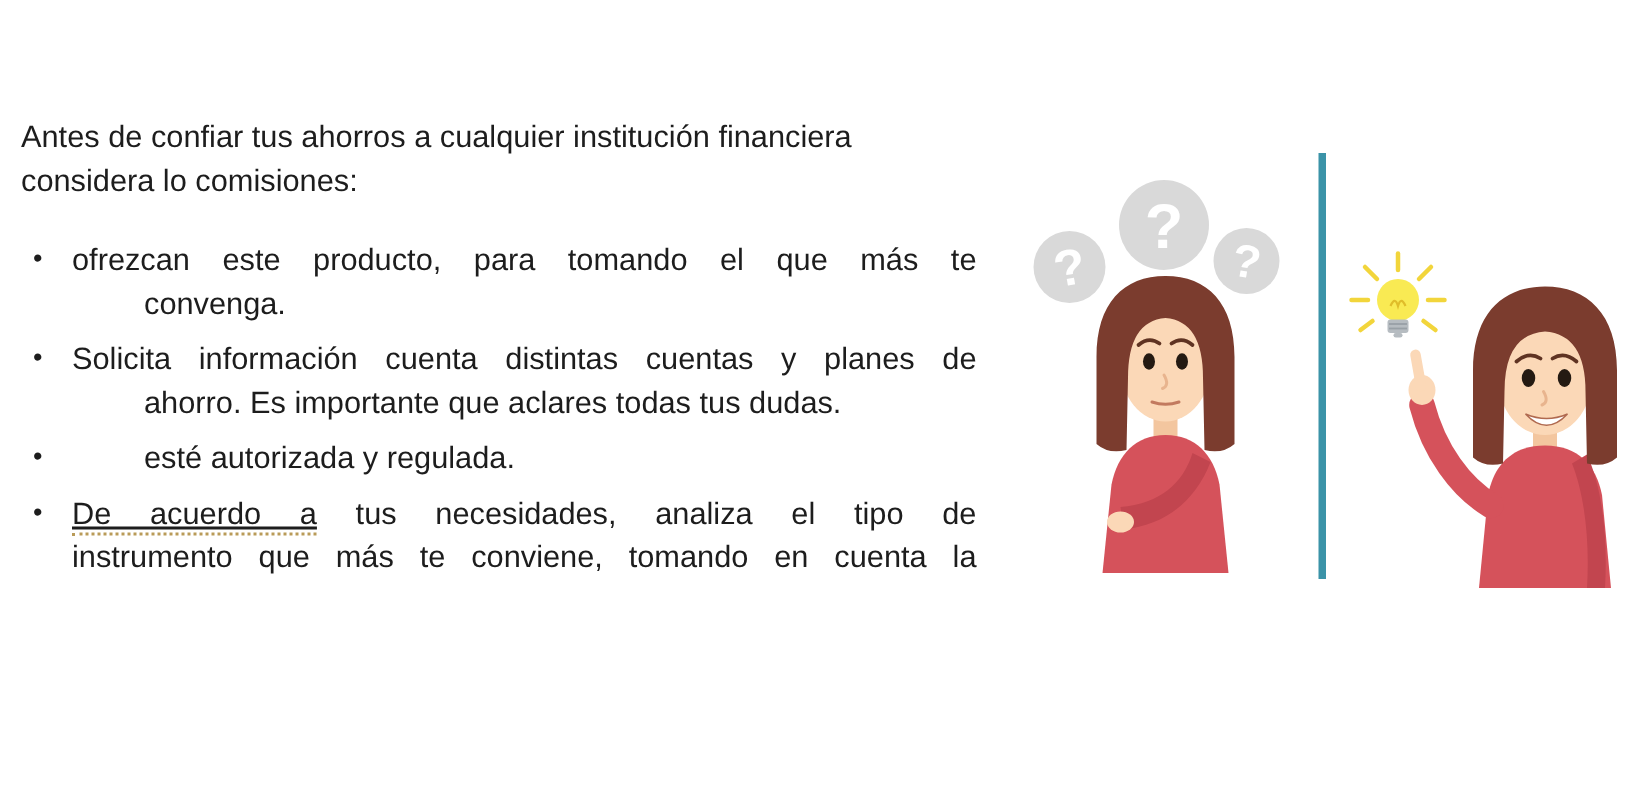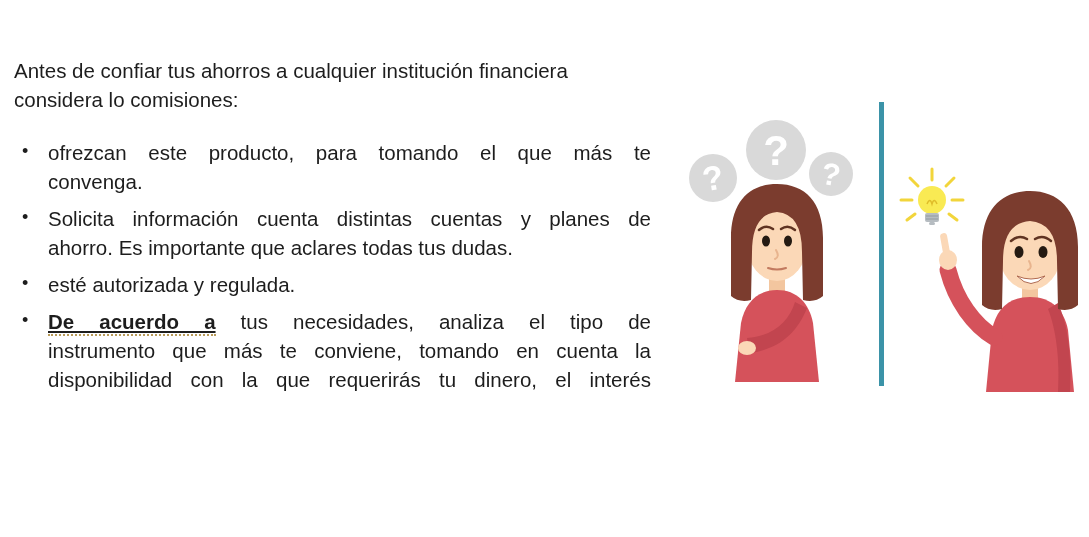--- a/index.html
+++ b/index.html
@@ -1,28 +1,28 @@
 <!DOCTYPE html>
 <html><head>
 <meta charset="utf-8">
 <style>
   html,body{margin:0;padding:0;background:#ffffff;}
   .slide{
     position:relative;width:1089px;height:537px;background:#ffffff;overflow:hidden;
     font-family:"Liberation Sans",sans-serif;color:#1d1d1d;
   }
-  .text-col{position:absolute;left:14px;top:56px;width:637px;}
+  .text-col{position:absolute;left:14px;top:77px;width:637px;}
   .intro{font-size:20.5px;line-height:29px;margin:0 0 24px 0;}
   .iline{display:block;}
   .bullets{margin:0;padding:0;}
   .bullet{position:relative;padding-left:34px;margin:0 0 8px 0;font-size:20.5px;line-height:29px;}
   .dot{position:absolute;left:8px;top:-1px;font-size:18px;}
   .jline{text-align:justify;text-align-last:justify;text-justify:inter-word;}
-  .jline.last{text-align:justify;text-align-last:left;}
-  .underlined{text-decoration:underline;border-bottom:2px dotted #b99b59;padding-bottom:1px;font-weight:bold;}
+  .jline.last{text-align:justify;text-align-last:left;margin-left:48px;}
+  .underlined{text-decoration:underline;border-bottom:2px dotted #b99b59;padding-bottom:1px;}
   .divider{position:absolute;left:879px;top:102px;width:5px;height:284px;}
   .illus{position:absolute;}
   .illus svg{display:block;}
   #confused-woman{left:685px;top:110px;}
   #idea-woman{left:890px;top:105px;}
   .qm-text{font-family:"Liberation Sans",sans-serif;font-weight:bold;fill:#ffffff;}
 </style>
 </head>
 <body>
 
@@ -50,21 +50,20 @@
 
       <div class="bullet">
         <span class="dot">•</span>
         <div class="jline last">esté autorizada y regulada.</div>
       </div>
 
       <div class="bullet">
         <span class="dot">•</span>
         <div class="jline"><span class="underlined">De acuerdo a</span><span> tus necesidades, analiza el tipo de</span></div>
         <div class="jline">instrumento que más te conviene, tomando en cuenta la</div>
-        <div class="jline">disponibilidad con la que requerirás tu dinero, el interés</div>
       </div>
 
     </div>
   </div>
 
   <div class="illus" id="confused-woman">
     <svg width="190" height="285" viewBox="0 0 190 285">
 
       <g>
         <circle cx="28" cy="68" r="24" fill="#d9d9d9"></circle>

